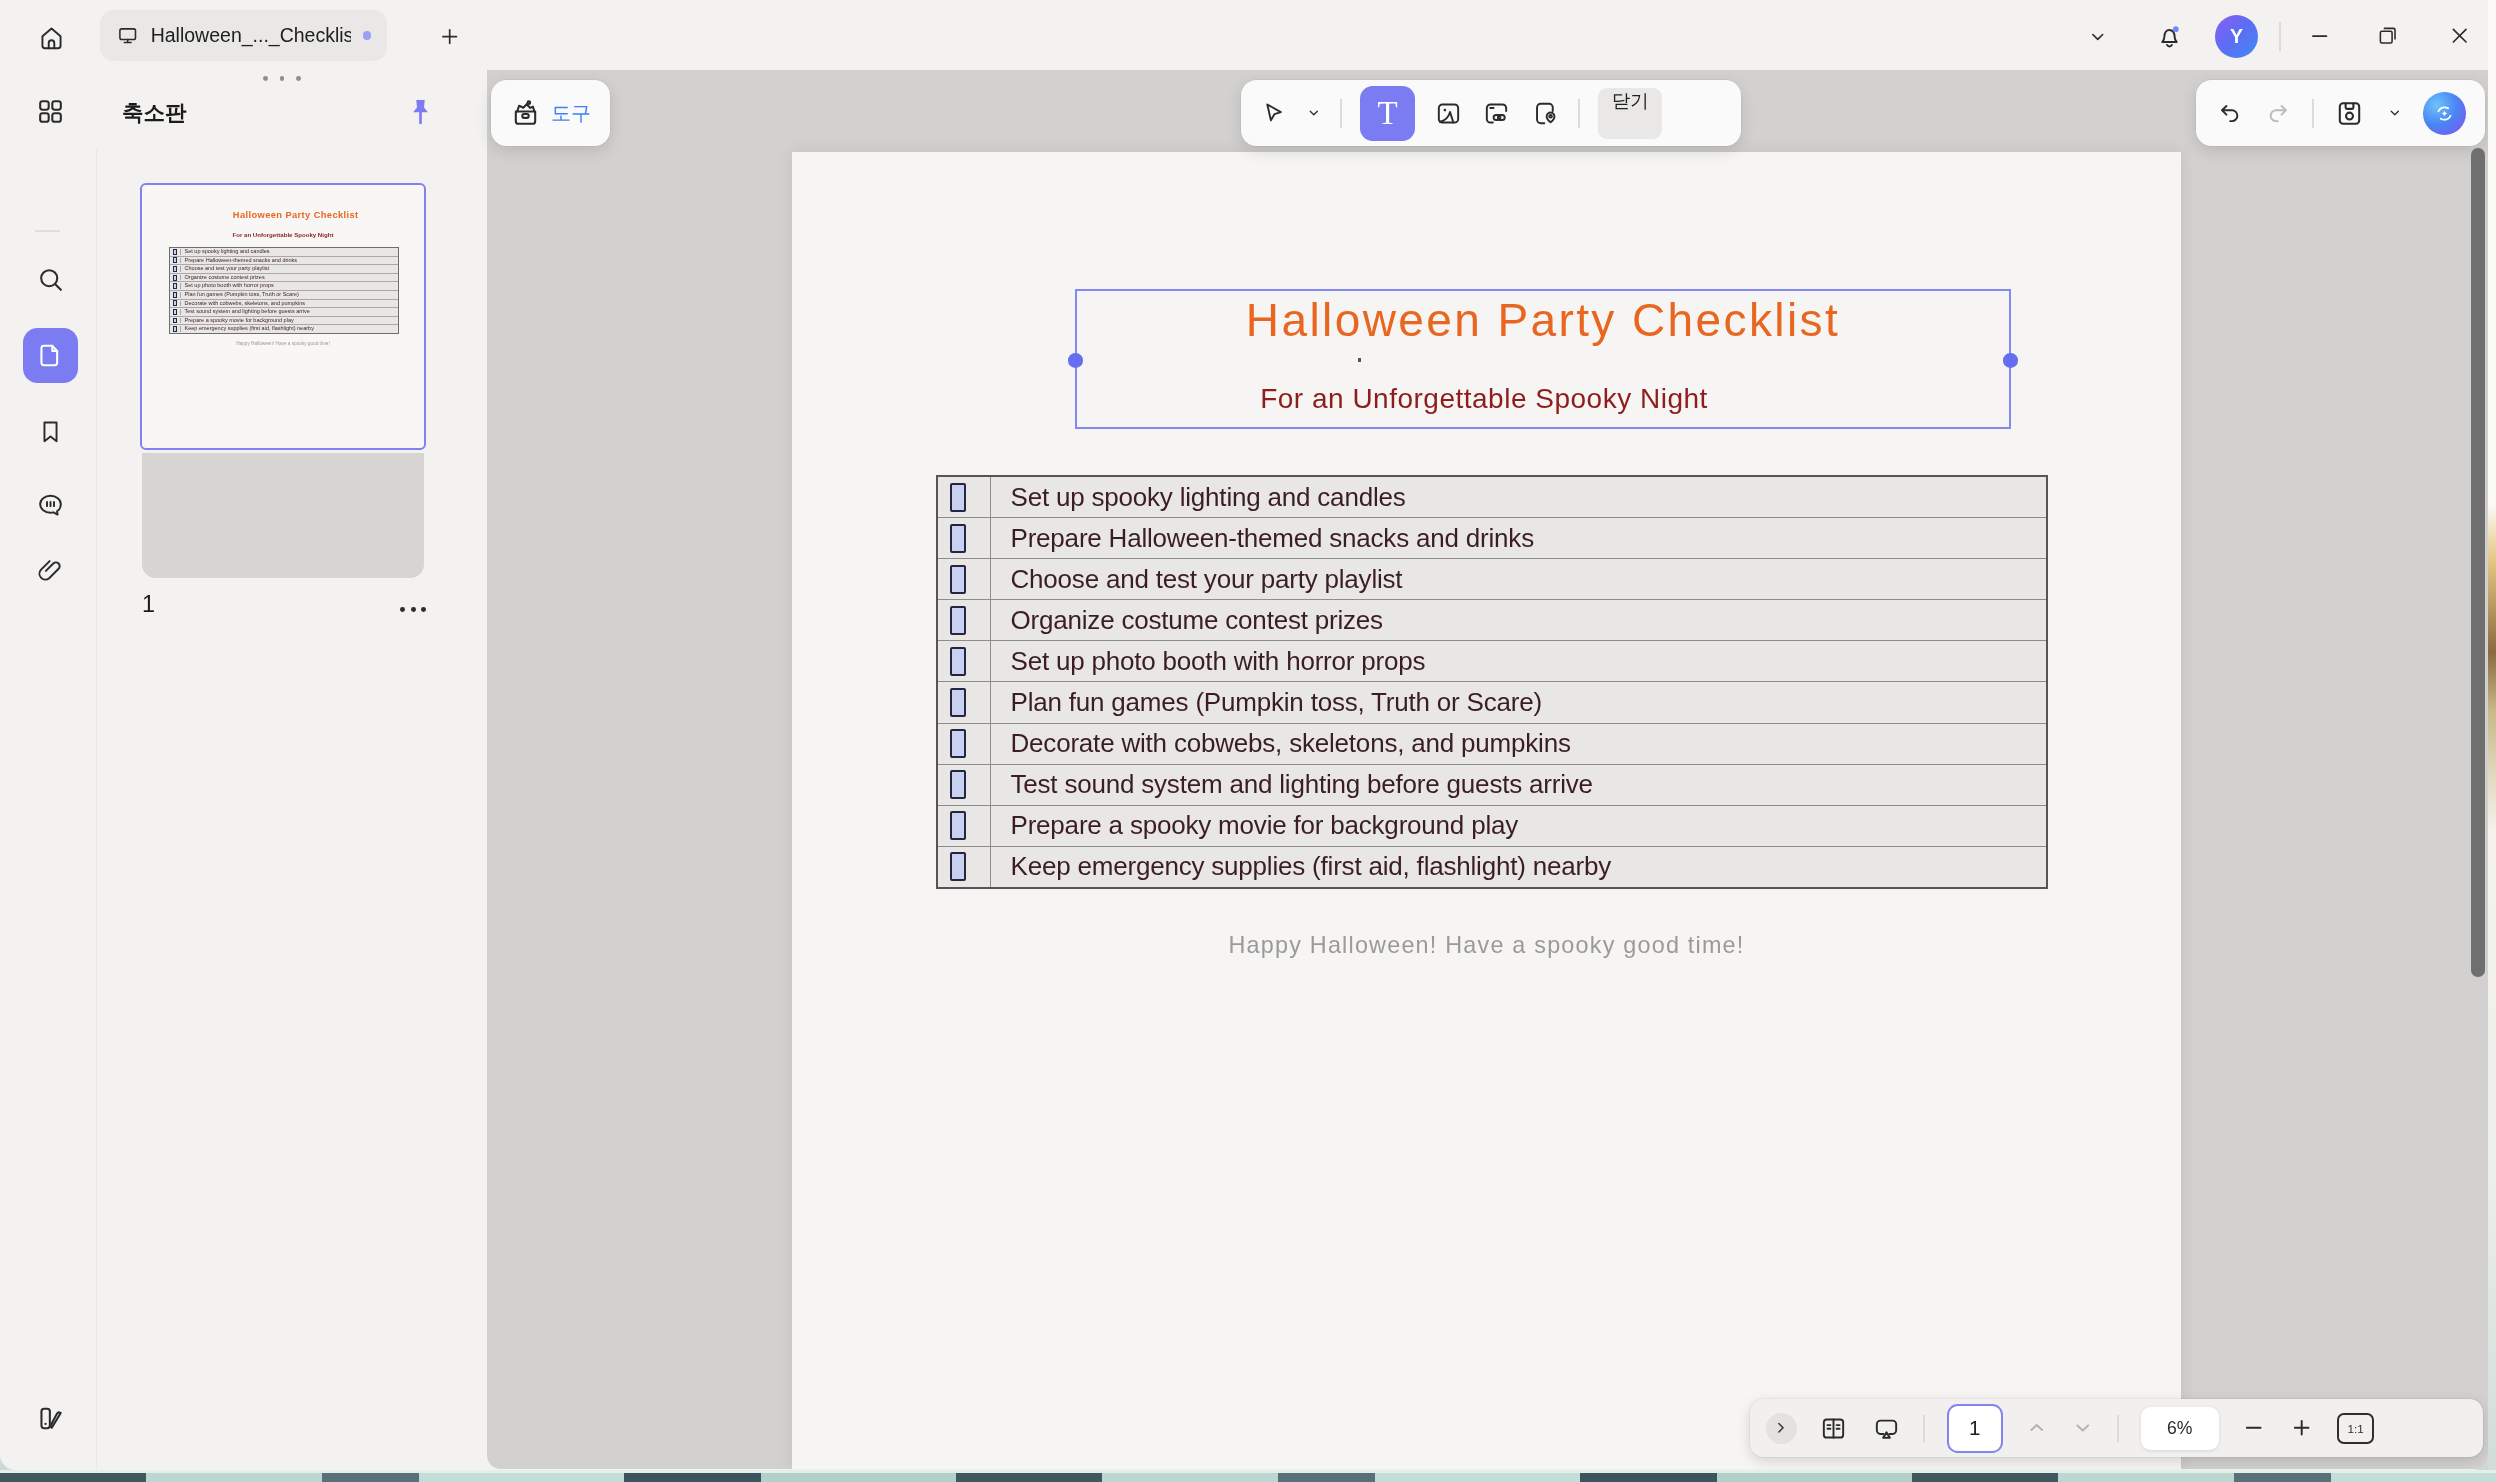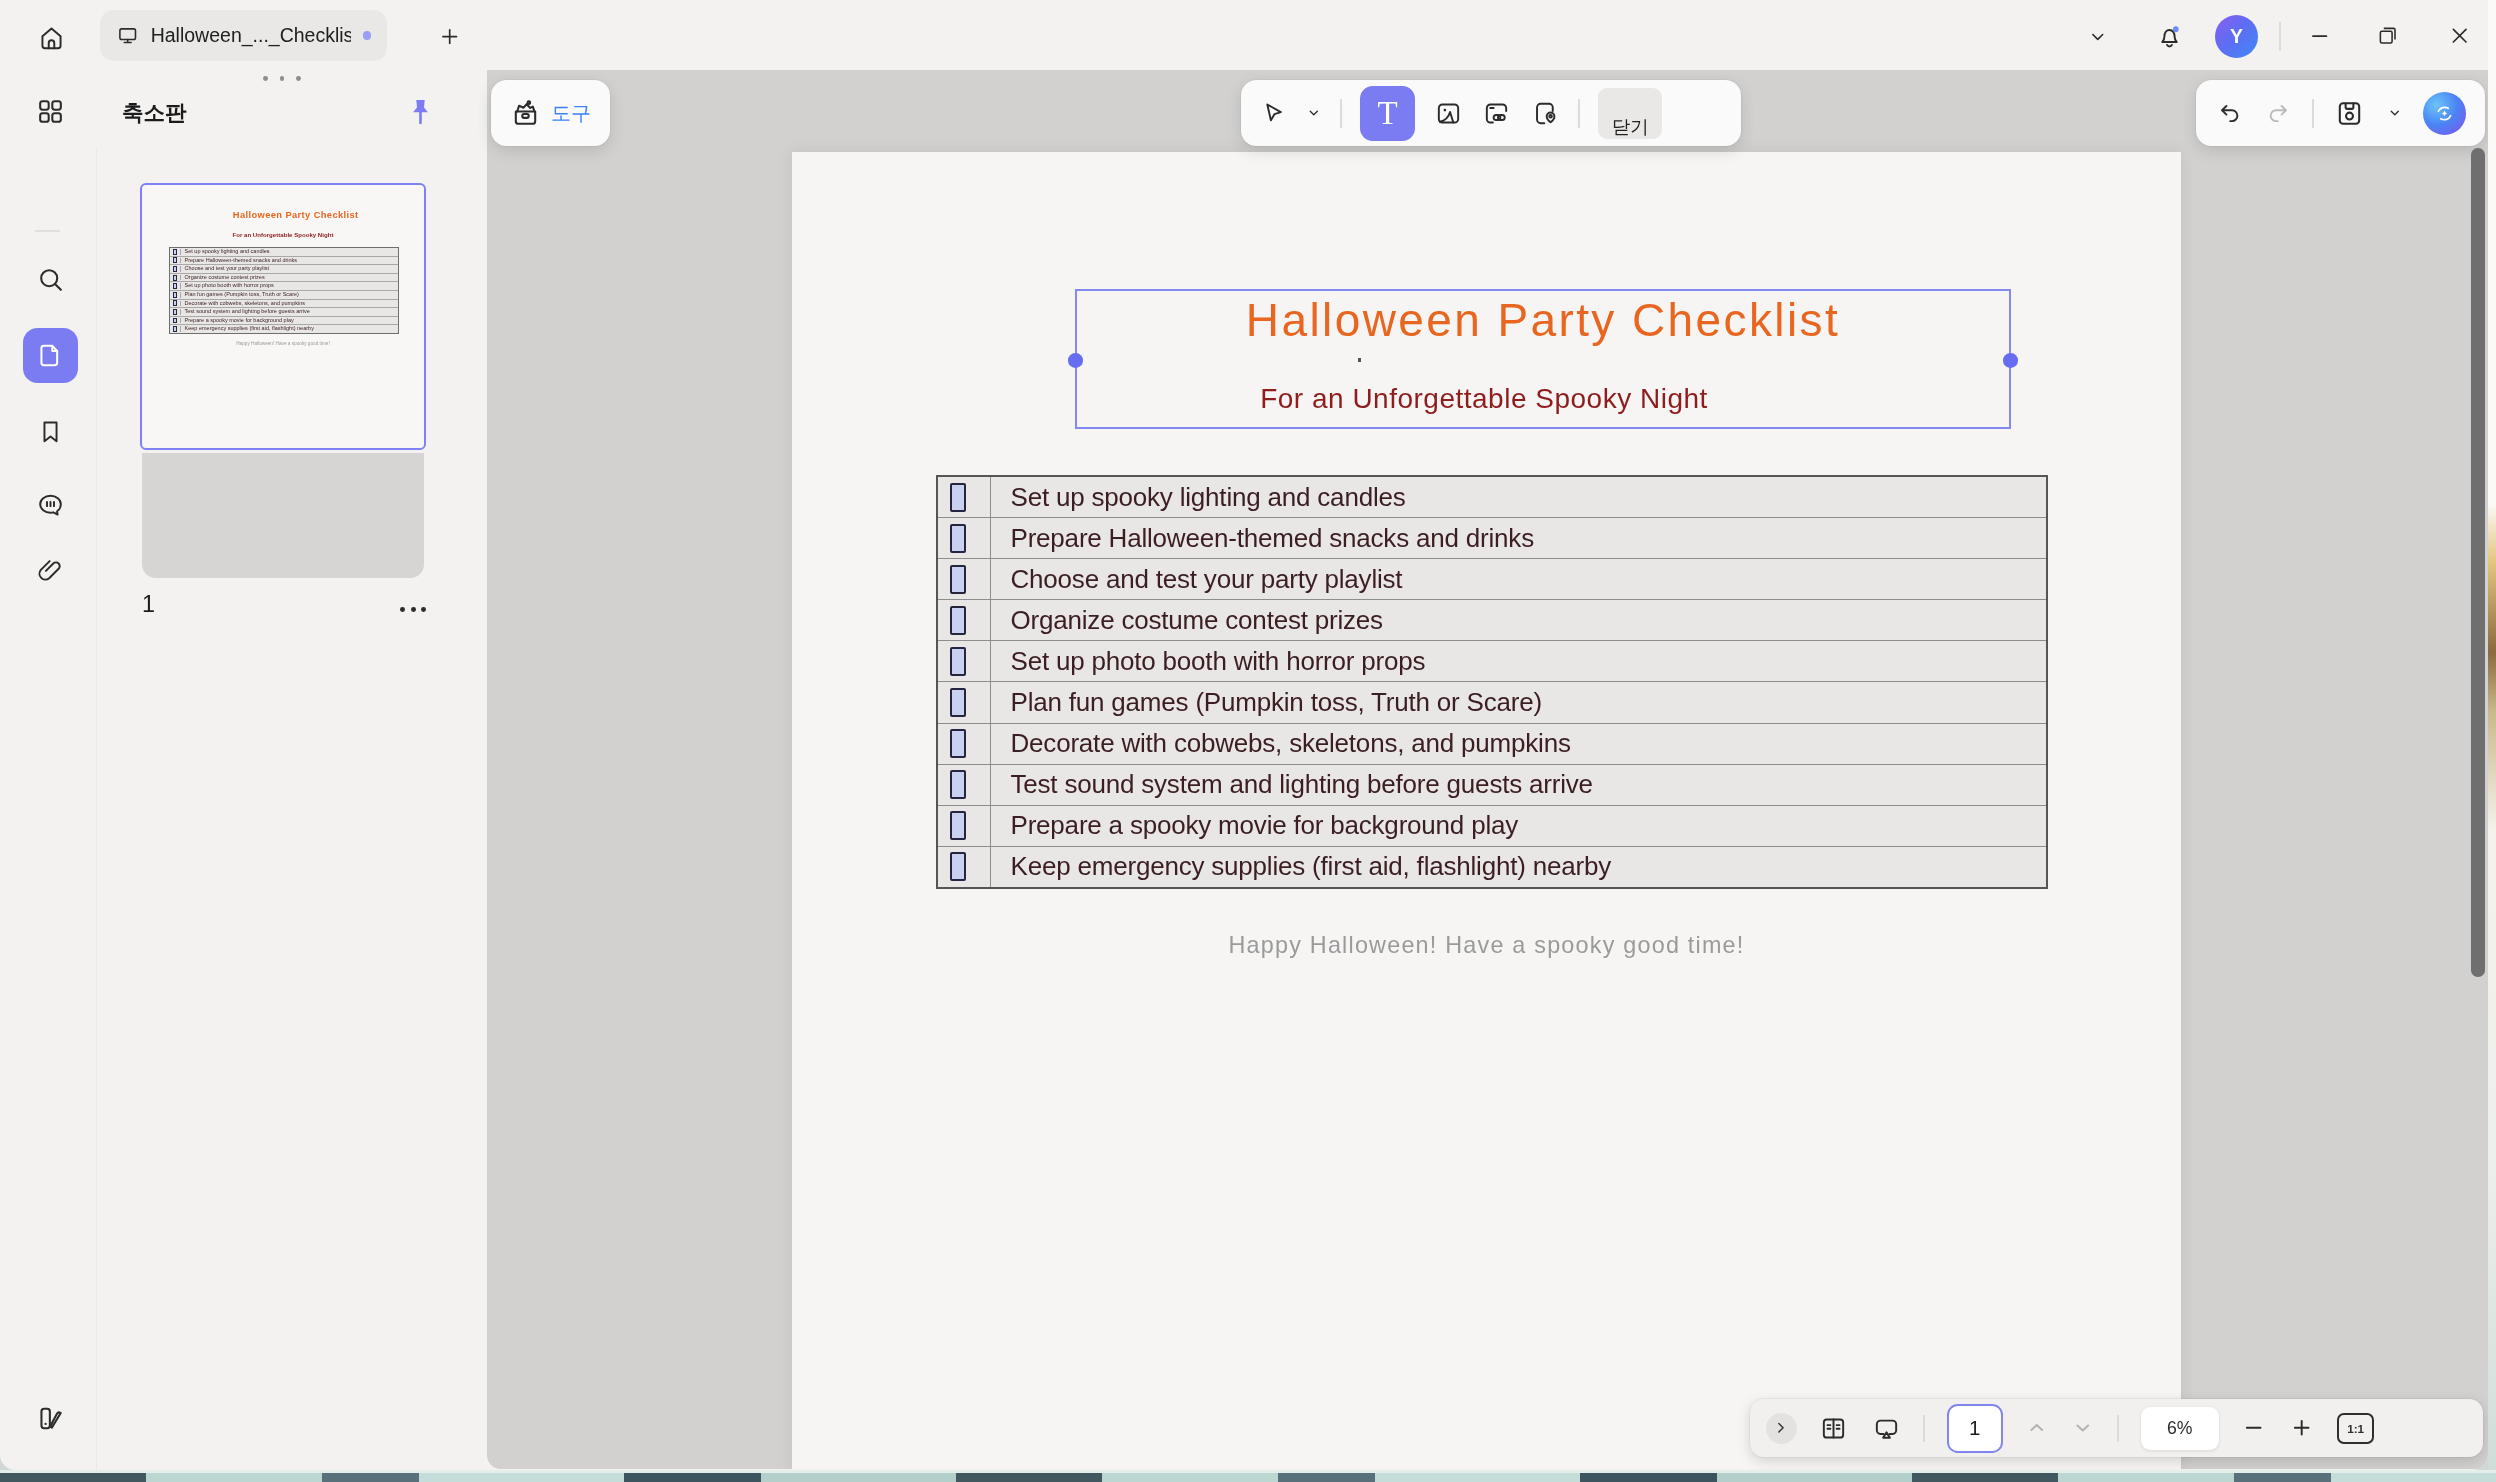--- a/index.html
+++ b/index.html
@@ -74,21 +74,21 @@
   .chk-cell { width:53px; align-self:stretch; border-right:1px solid #8d8d8d; display:flex; align-items:center; flex:none; }
   .chk-box { width:16.6px; height:29px; border:2.9px solid #25253f; background:#c9d1f0; border-radius:2px; margin-left:11.7px; }
   .chk-text { font-size:26px; color:#3b1e22; padding-left:19.5px; letter-spacing:-0.2px; white-space:nowrap; }
   .doc-footer { position:absolute; left:0; top:780px; width:100%; text-align:center; font-size:23.4px; color:#9a9a9a; letter-spacing:1.2px; }
 
   
   .card { background:#fbfafa; border-radius:15.6px; box-shadow:0 4.9px 15.6px rgba(0,0,0,.12), 0 0 0 1px rgba(0,0,0,.03);
     display:flex; align-items:center; }
   .tool-active { width:55px; height:55px; background:#7b7cf2; border-radius:12.7px; display:flex; align-items:center; justify-content:center;
     color:#fff; font-family:"Liberation Serif",serif; font-size:33px; cursor:pointer; }
-  .btn-close { height:51px; padding:0 13.7px; background:#e9e8e7; border-radius:9px; display:flex; align-items:flex-end;
+  .btn-close { height:51px; padding:0 13.7px; background:#e9e8e7; border-radius:9px; display:flex; align-items:flex-start;
     font-size:18.5px; color:#202020; cursor:pointer; }
   .fmt { left:1215px; top:207px; width:671px; height:64px; background:#f2f1f0; border-radius:13.7px;
     box-shadow:0 3.9px 11.7px rgba(0,0,0,.10), 0 0 0 1px rgba(0,0,0,.04); display:flex; align-items:center; }
   .color-swatch { width:36px; height:36px; border-radius:50%; background:#f06411; cursor:pointer; }
   .sizebox { width:117px; height:47px; background:#fff; border-radius:9.8px; box-shadow:0 0 0 1px #e6e5e4;
     display:flex; align-items:center; padding:0 13.7px; cursor:pointer; }
   .serifbtn { font-family:"Liberation Serif",serif; font-size:29px; color:#2e2e2e; cursor:pointer; width:39px; text-align:center; }
   .dots3 { display:flex; gap:5.9px; cursor:pointer; }
   .dots3 i { width:4.4px; height:4.4px; border-radius:50%; background:#3a3a3a; }
 
@@ -481,21 +481,21 @@
     <div class="iconbtn" style="width:27px;height:27px;">
       <svg class="ic" width="23.4" height="23.4" viewBox="0 0 24 24" fill="none" stroke="#2b2b2b" stroke-width="2" stroke-linecap="round">
           <path d="M5 12h14"></path>
         </svg>
     </div>
     <div class="iconbtn" style="width:27px;height:27px;">
       <svg class="ic" width="23.4" height="23.4" viewBox="0 0 24 24" fill="none" stroke="#2b2b2b" stroke-width="2" stroke-linecap="round">
           <path d="M12 5v14M5 12h14"></path>
         </svg>
     </div>
-    <div style="width:37px;height:31px;border:2.4px solid #2e2e2e;border-radius:6.8px;display:flex;align-items:center;justify-content:center;font-size:11.7px;font-weight:bold;color:#2e2e2e;cursor:pointer;">
+    <div style="width:37px;height:31px;border:2.4px solid #2e2e2e;border-radius:6.8px;display:flex;align-items:center;justify-content:center;font-size:11.7px;font-weight:normal;color:#2e2e2e;cursor:pointer;">
       <span>1:1</span>
     </div>
   </div>
 
   <div class="abs scrollbar"></div>
 </div>
 
 <div class="abs desktop-right"></div>
 <div class="abs desktop-bottom"></div>
 

